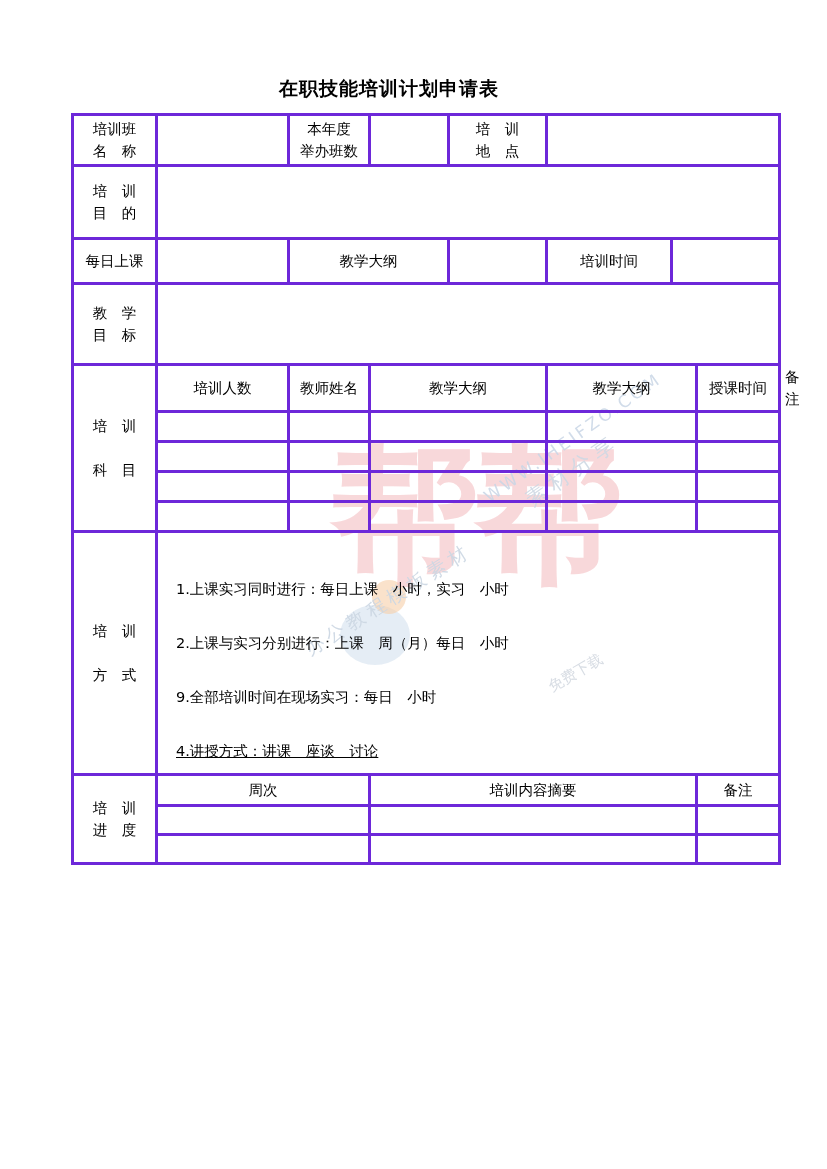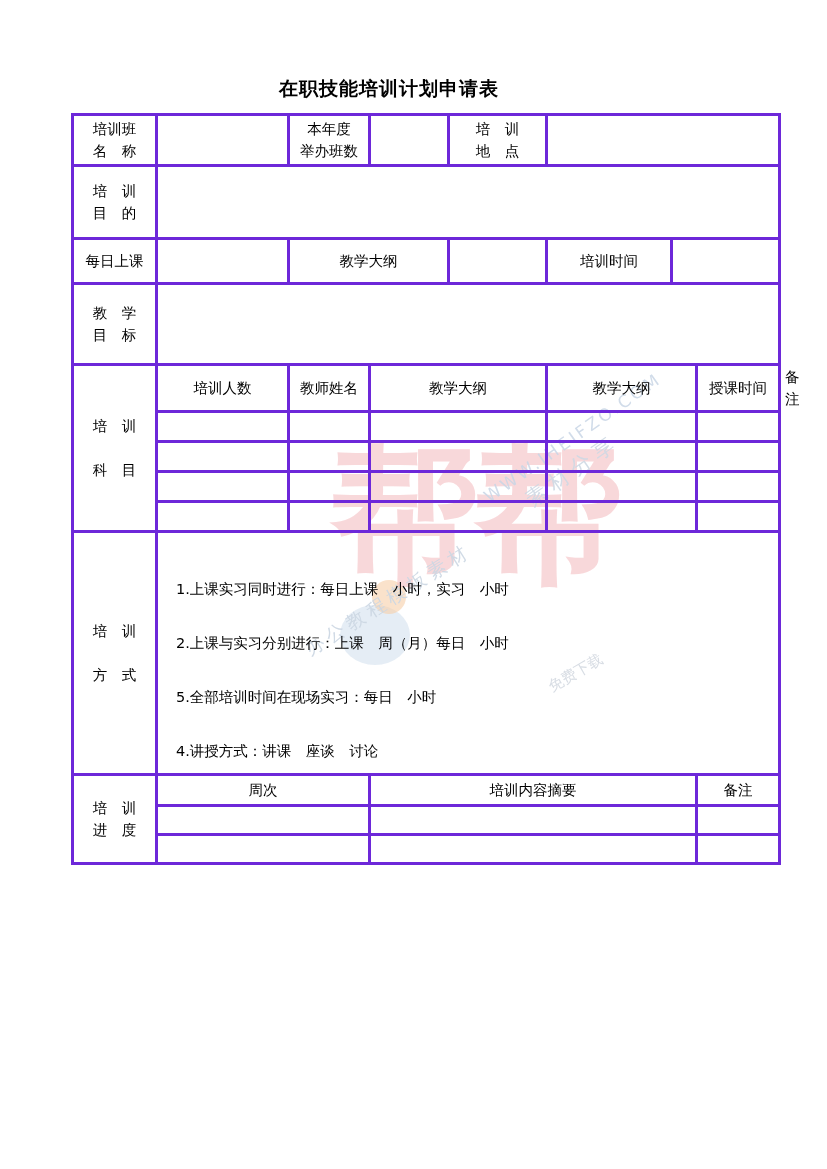--- a/index.html
+++ b/index.html
@@ -166,21 +166,21 @@
     padding: 12px 0 8px 14px;
     text-align: left;
   }
   .mode-item {
     font-size: 14.5px;
     line-height: 20px;
     margin-bottom: 20px;
     white-space: nowrap;
     margin-top: 34px;
   }
-  .mode-item:last-child { margin-bottom: 4px; }
+  .mode-item:last-child { margin-bottom: 4px; text-decoration: underline; }
 </style>
 </head>
 <body>
 
 <div class="page">
 
   <div class="watermark">
     <div class="wm-blob"></div>
     <div class="wm-blob2"></div>
     <div class="wm-big">帮帮</div>
@@ -285,21 +285,21 @@
       </tr>
 
       <tr>
         <td class="lbl-sp" style="height:185px">培　训
 
 方　式</td>
         <td colspan="9" style="vertical-align:top">
           <div class="mode-list">
             <div class="mode-item">1.上课实习同时进行：每日上课　小时，实习　小时</div>
             <div class="mode-item">2.上课与实习分别进行：上课　周（月）每日　小时</div>
-            <div class="mode-item">5.全部培训时间在现场实习：每日　小时</div>
+            <div class="mode-item">9.全部培训时间在现场实习：每日　小时</div>
             <div class="mode-item">4.讲授方式：讲课　座谈　讨论</div>
           </div>
         </td>
       </tr>
 
       <tr>
         <td class="lbl-sp" rowspan="3">培　训
 进　度</td>
         <td colspan="2" style="height:28px">周次</td>
         <td colspan="5">培训内容摘要</td>

